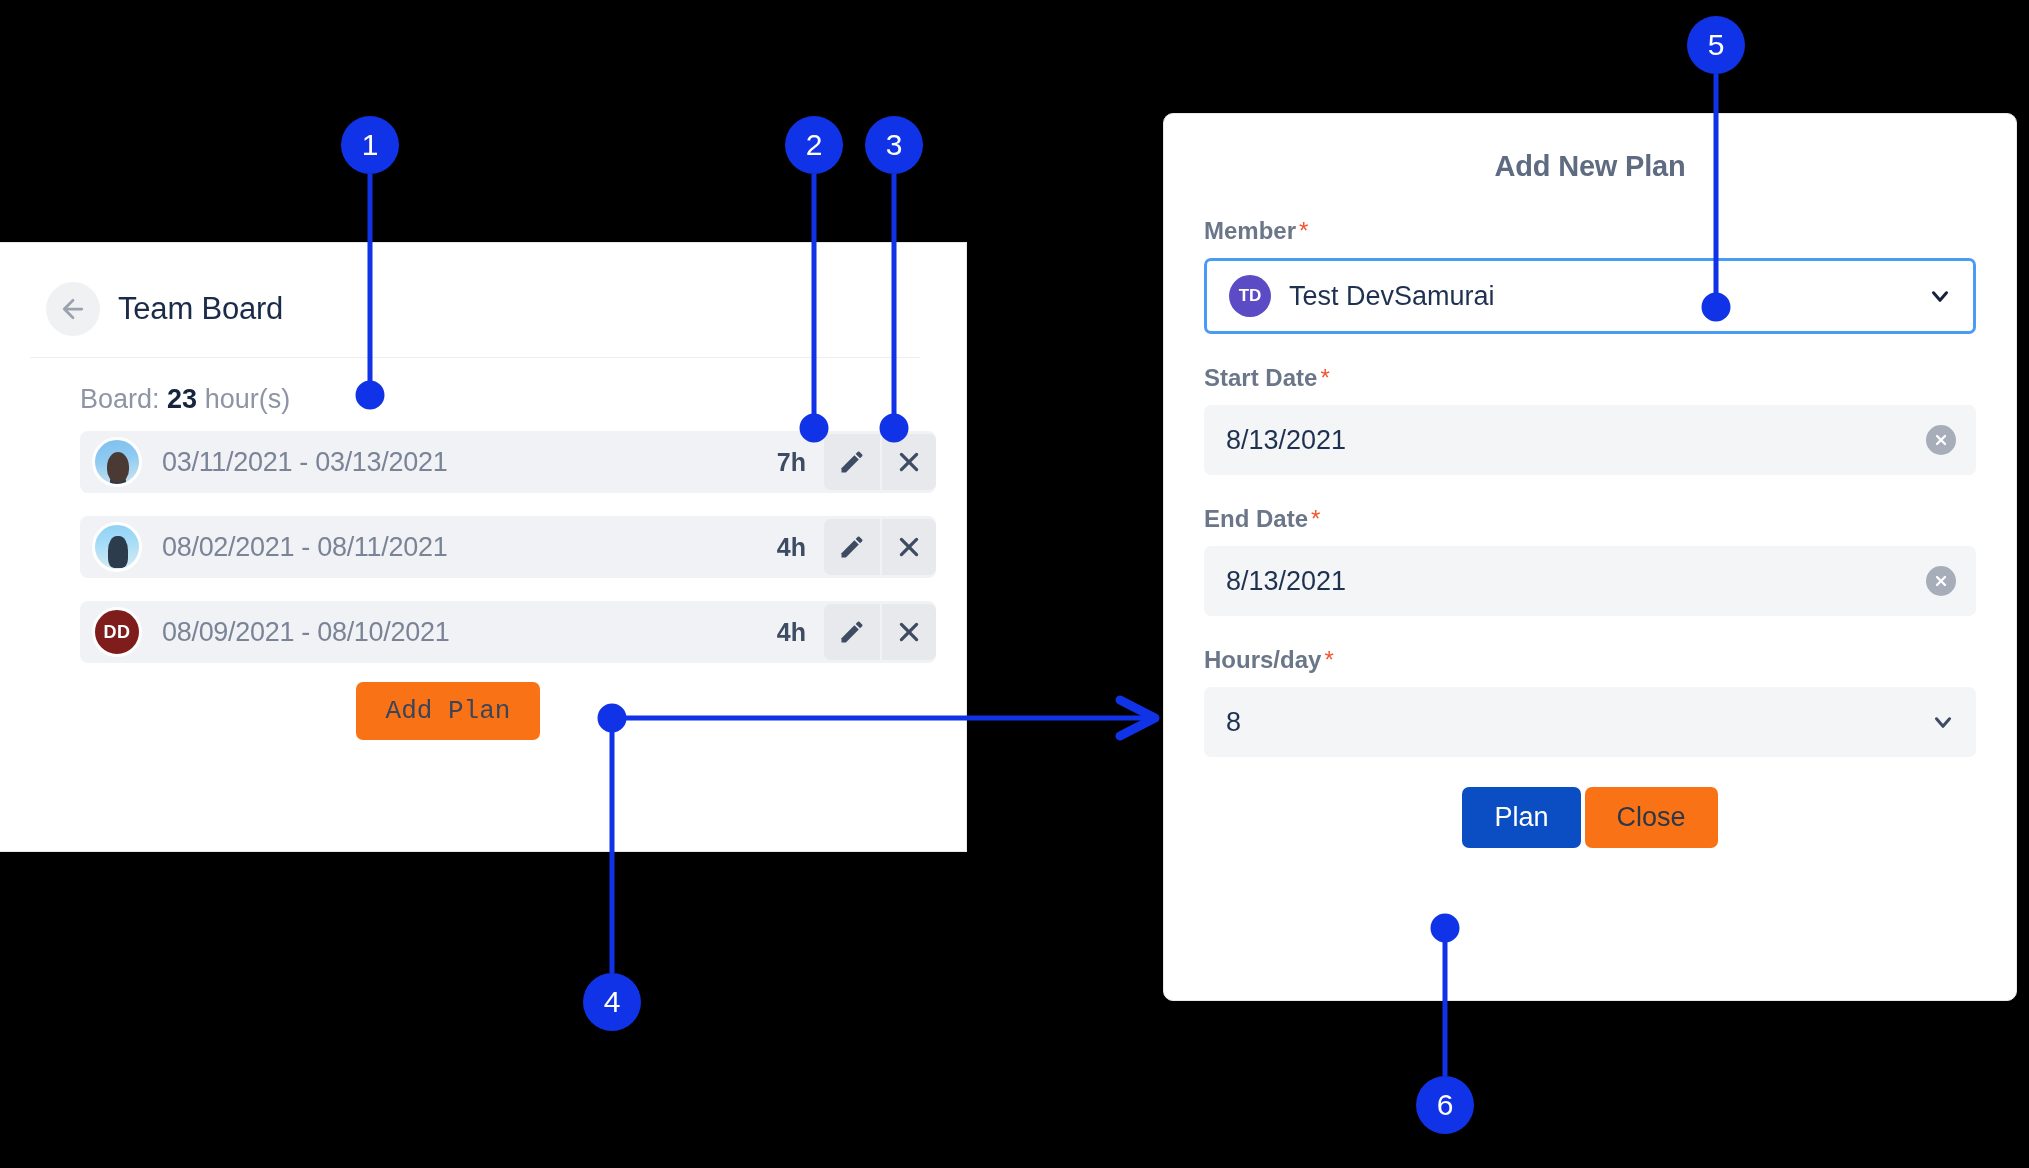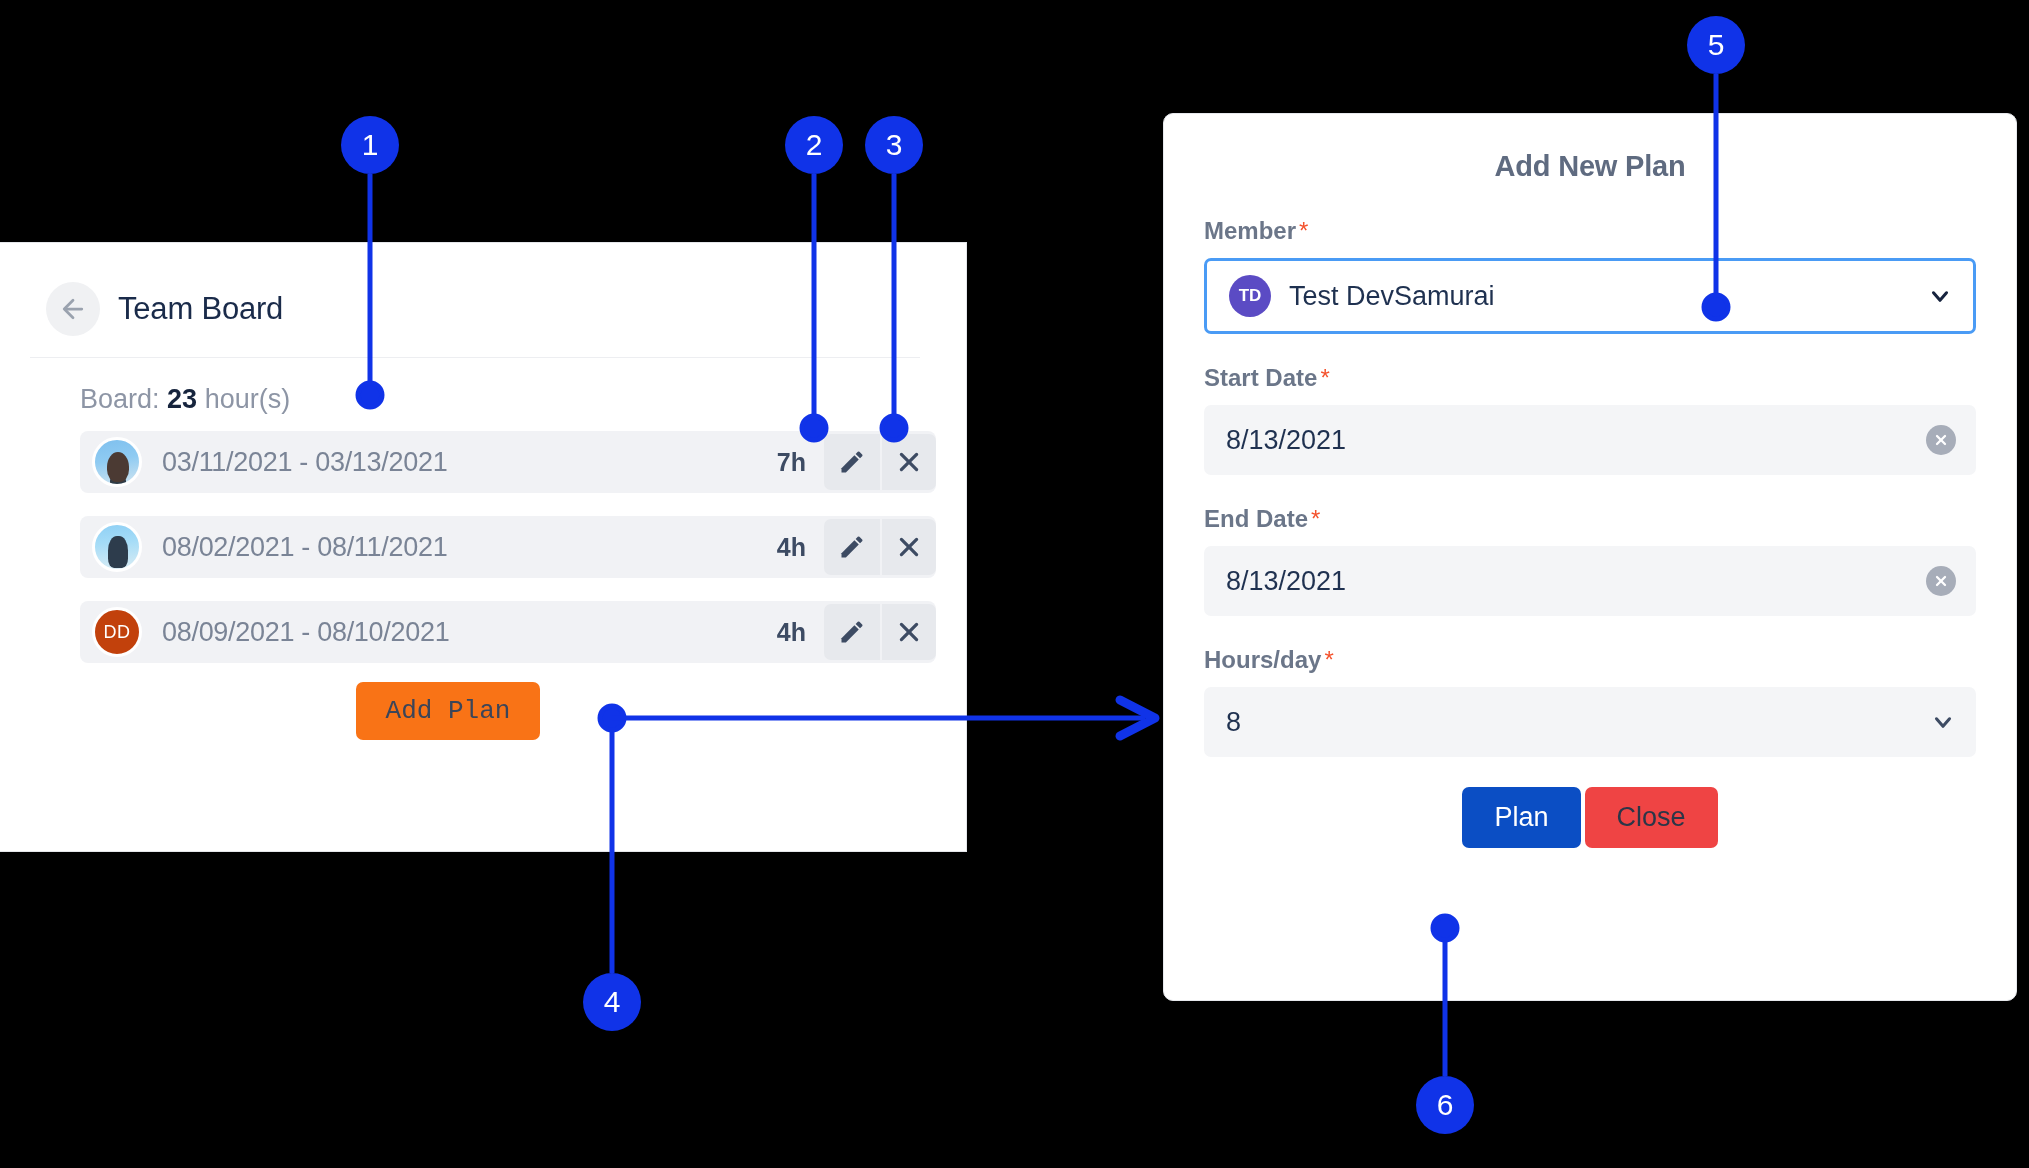--- a/index.html
+++ b/index.html
@@ -112,24 +112,24 @@
   }
   .avatar.photo-b::after {
     content: "";
     position: absolute;
     left: 13px; top: 11px;
     width: 20px; height: 32px;
     border-radius: 45% 45% 30% 30%;
     background: #2d3c4c;
   }
   .avatar.initials {
-    background: #c2410c;
+    background: #7f1d1d;
     color: #ffffff;
     font-size: 18px;
-    font-weight: 400;
+    font-weight: 700;
     display: flex;
     align-items: center;
     justify-content: center;
     letter-spacing: 0.4px;
   }
 
   .plan-dates {
     margin-left: 20px;
     font-size: 27px;
     color: #7a8496;
@@ -273,21 +273,21 @@
   }
   .btn {
     border: none;
     border-radius: 7px;
     font-size: 27px;
     padding: 15px 32px;
     font-family: "Liberation Sans", sans-serif;
     cursor: pointer;
   }
   .btn-primary { background: #0b4ec4; color: #ffffff; }
-  .btn-secondary { background: #ef4444; color: #2b3648; }
+  .btn-secondary { background: #f97316; color: #2b3648; }
 
   
   .anno-layer {
     position: absolute;
     left: 0; top: 0;
     width: 2029px;
     height: 1168px;
     pointer-events: none;
   }
 

